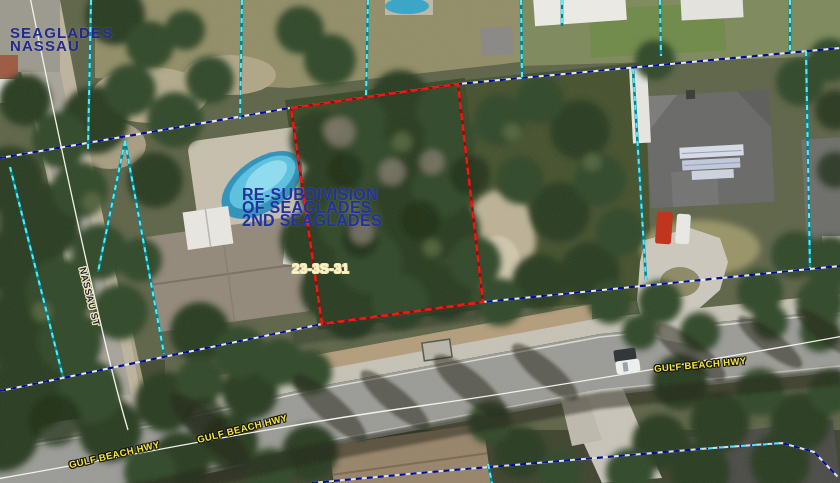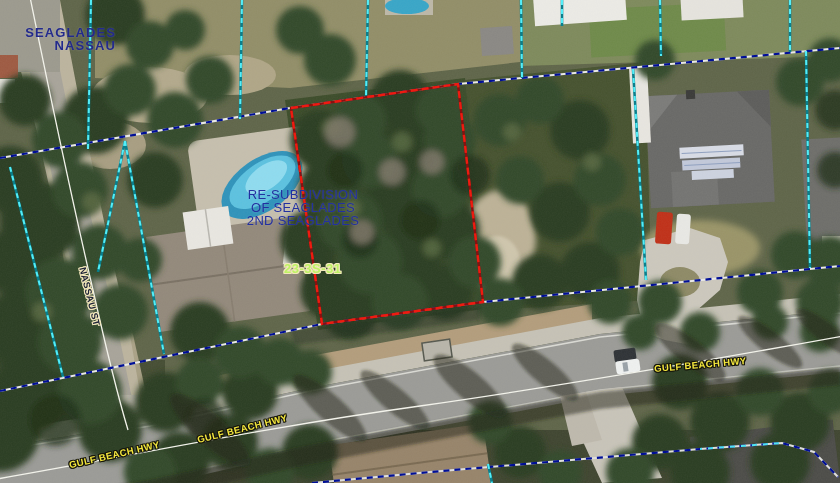--- a/index.html
+++ b/index.html
@@ -4,34 +4,34 @@
 <style>
   html,body{margin:0;padding:0;background:#222;}
   #stage{
     position:relative;width:840px;height:483px;overflow:hidden;
     font-family:"Liberation Sans",sans-serif;
     background:#5d6348;
   }
   #stage svg{position:absolute;left:0;top:0;}
   .lbl{position:absolute;white-space:nowrap;pointer-events:none;}
   .lbl-navy{
-    color:#232a8c;font-weight:bold;font-size:13px;letter-spacing:1.1px;
-    text-align:right;line-height:13px;
+    color:#232a8c;font-weight:bold;font-size:15px;letter-spacing:1.1px;
+    text-align:left;line-height:13px;
     text-shadow:0 0 2px rgba(200,205,230,.35);
   }
   .lbl-sub{
-    color:#2330a0;font-weight:normal;font-size:13px;letter-spacing:.3px;
+    color:#2330a0;font-weight:bold;font-size:16px;letter-spacing:.3px;
     text-align:center;line-height:13px;
     text-shadow:0 0 2px rgba(190,200,225,.3);
   }
   .halo-cream{
     text-shadow:1px 0 0 #f2e7bb,-1px 0 0 #f2e7bb,0 1px 0 #f2e7bb,0 -1px 0 #f2e7bb,
                 1px 1px 0 #f2e7bb,-1px -1px 0 #f2e7bb,1px -1px 0 #f2e7bb,-1px 1px 0 #f2e7bb;
   }
-  .lbl-section{font-weight:bold;font-size:13px;color:#bef264;letter-spacing:.5px;}
+  .lbl-section{font-weight:normal;font-size:13px;color:#fef9c3;letter-spacing:.5px;margin-left:8px;}
   .lbl-street{font-weight:bold;font-size:9.5px;color:#20263a;letter-spacing:.6px;}
   .lbl-hwy{
     font-weight:bold;font-size:9.5px;color:#f4e73e;letter-spacing:.4px;
     text-shadow:1px 0 0 #16160c,-1px 0 0 #16160c,0 1px 0 #16160c,0 -1px 0 #16160c,
                 1px 1px 0 #16160c,-1px -1px 0 #16160c,1px -1px 0 #16160c,-1px 1px 0 #16160c;
   }
 </style>
 </head>
 <body>
 

